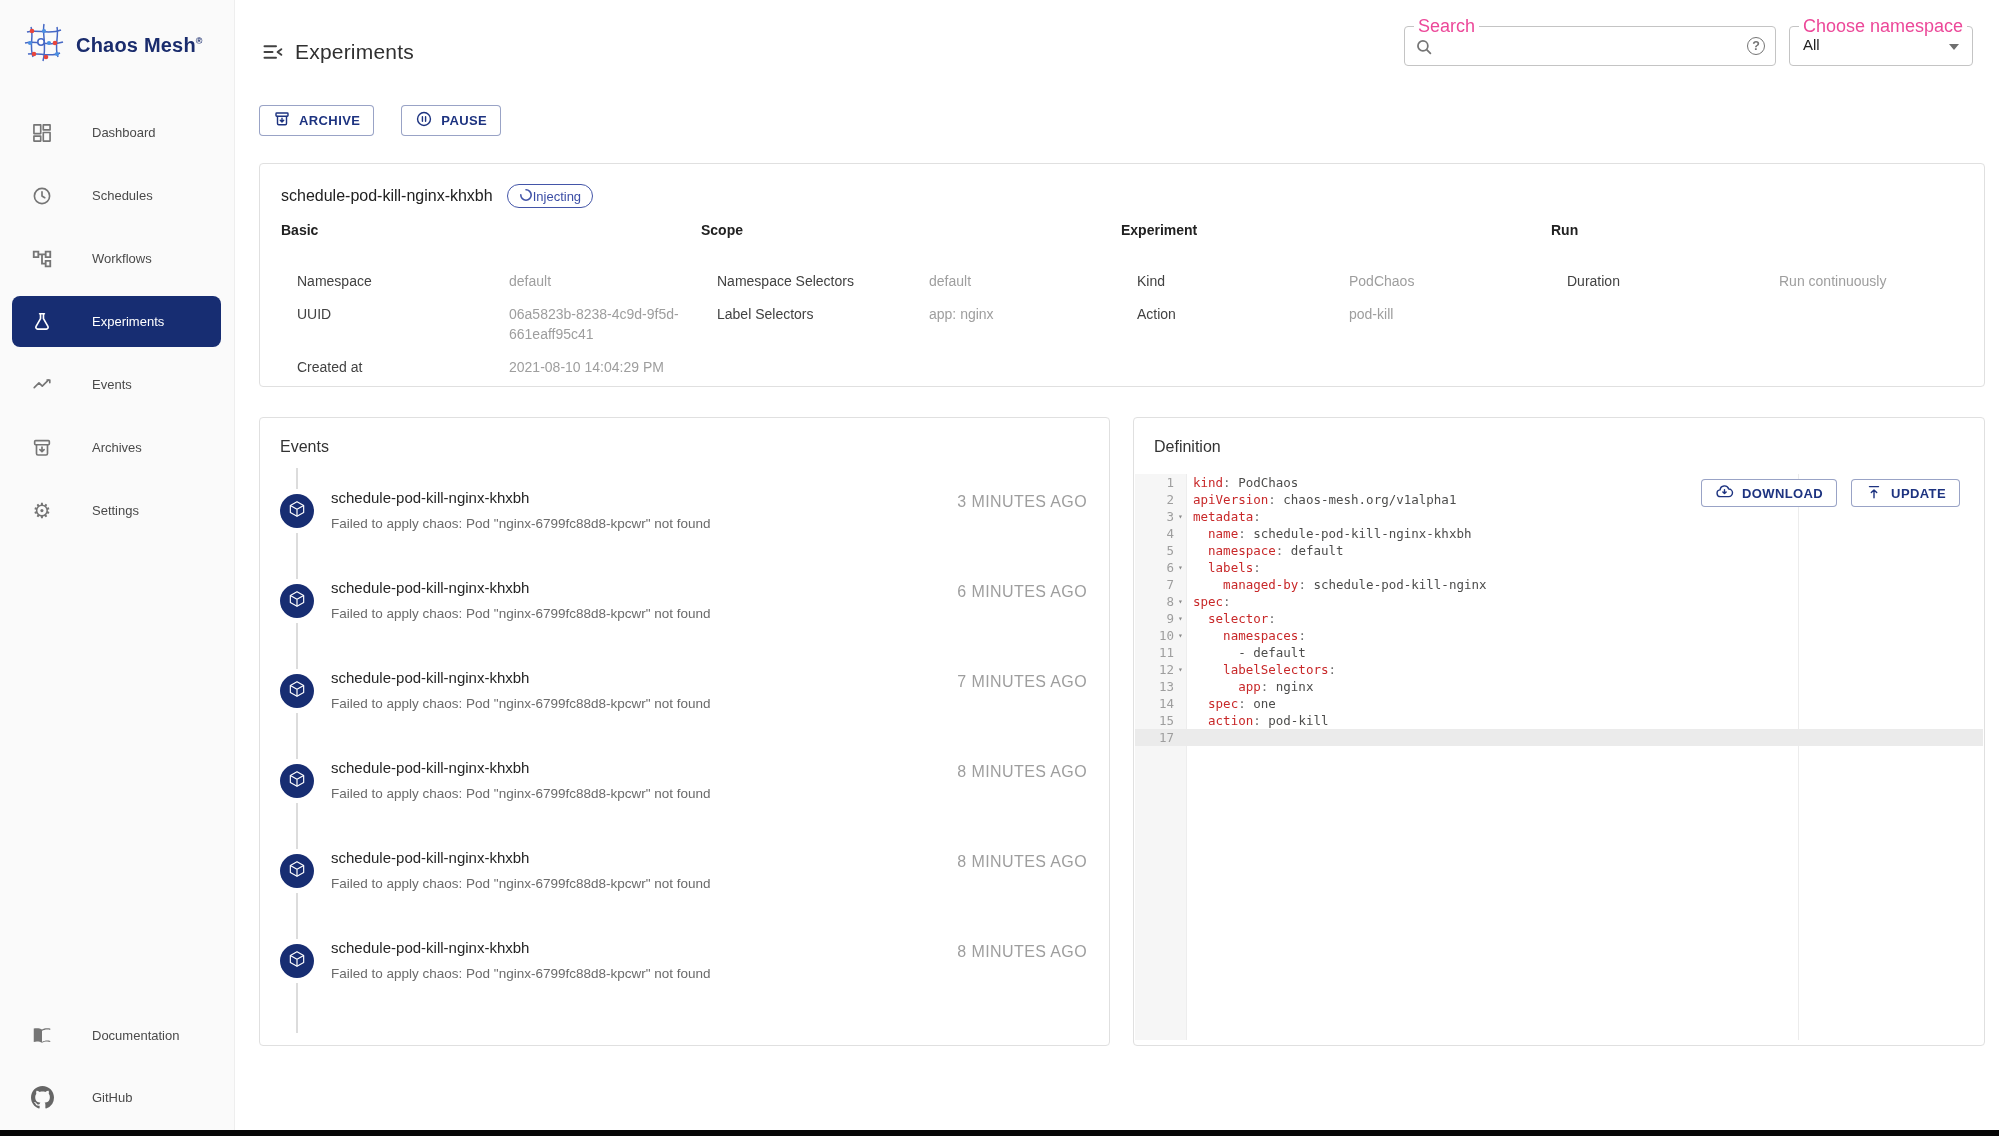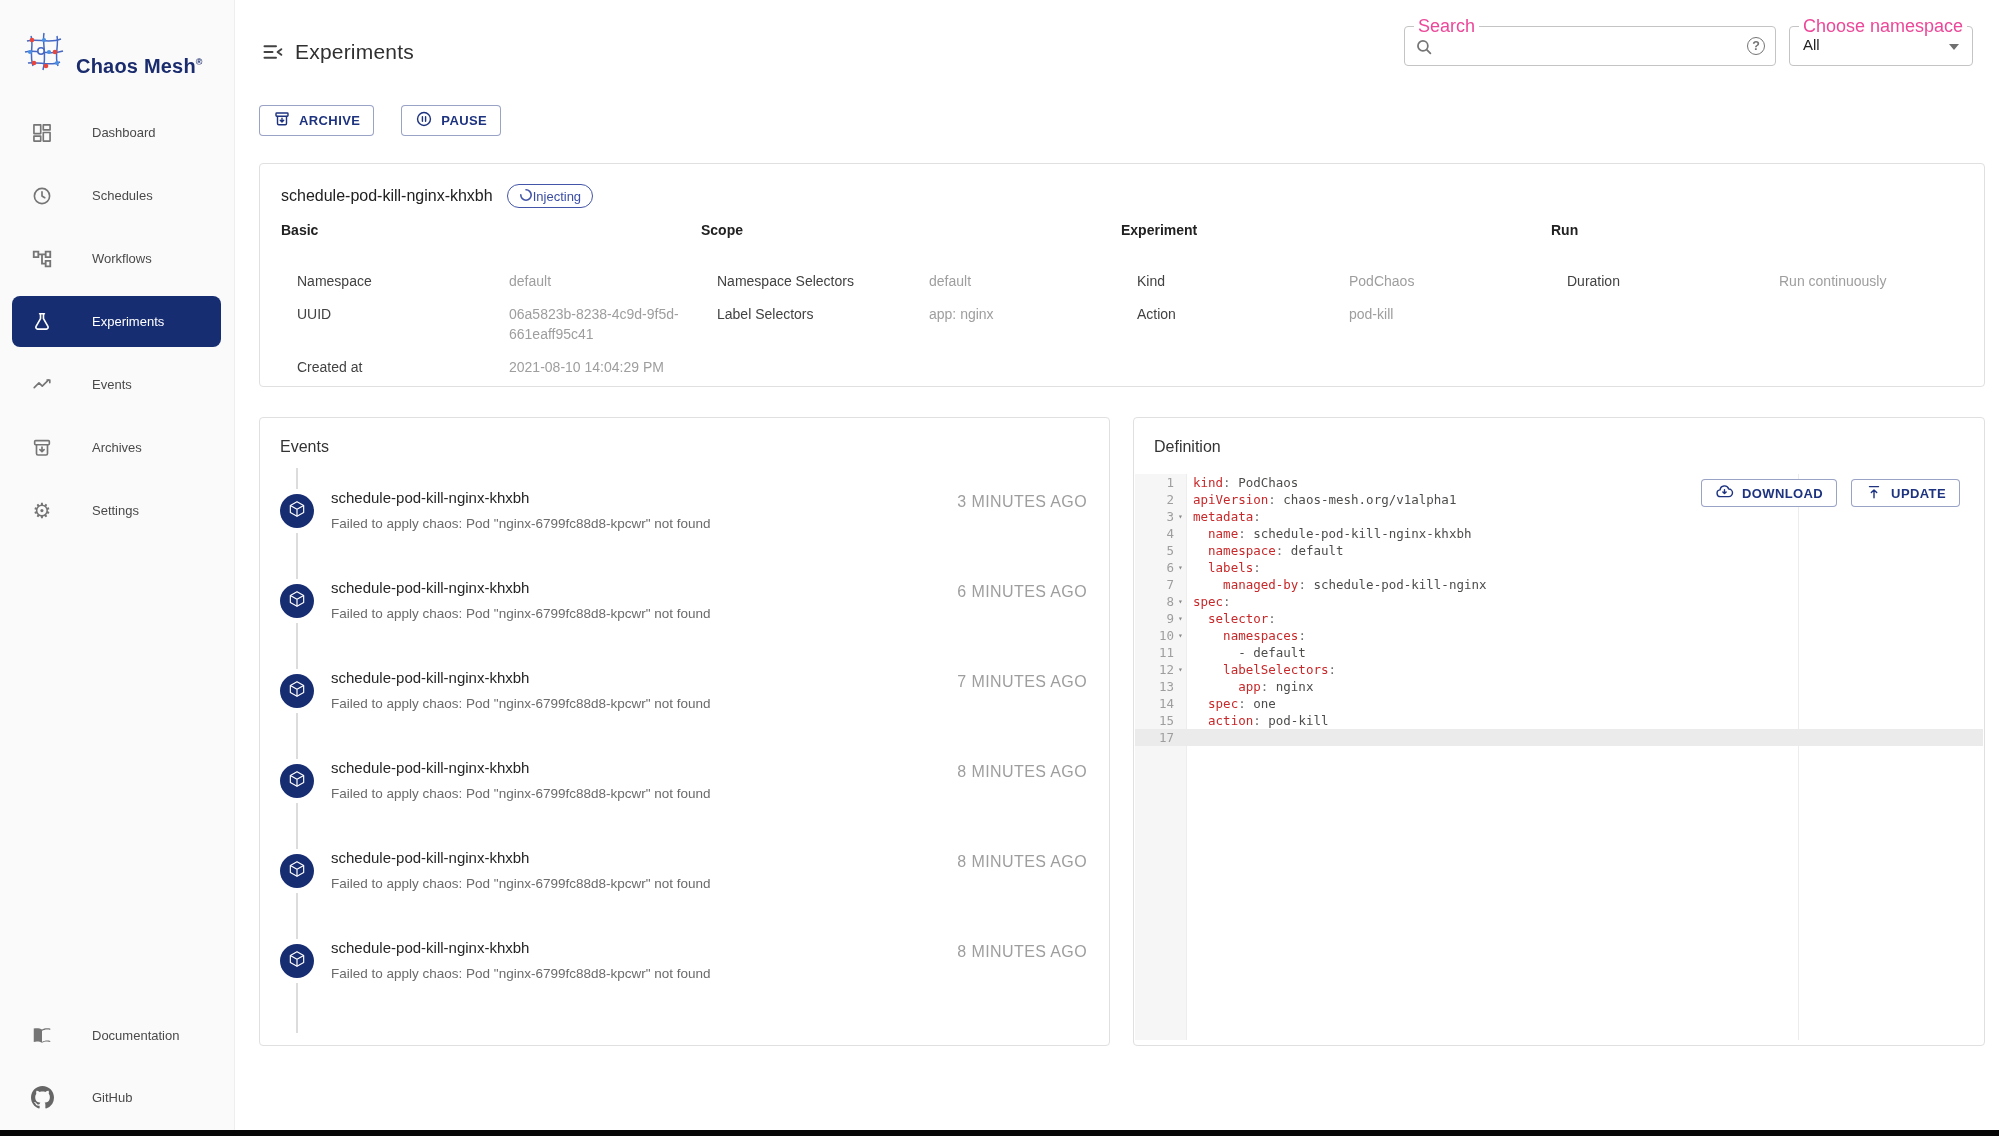--- a/index.html
+++ b/index.html
@@ -1,21 +1,21 @@
 <!DOCTYPE html>
 <html><head>
 <meta charset="utf-8">
 <style>
   * { margin:0; padding:0; box-sizing:border-box; }
   html,body { width:1999px; height:1142px; background:#fff; font-family:"Liberation Sans","DejaVu Sans",sans-serif; overflow:hidden; }
   .app { position:relative; width:1999px; height:1136px; }
 
   
   .sidebar { position:absolute; left:0; top:0; width:235px; height:1136px; background:#fafafa; border-right:1px solid #eeeeee; }
-  .logo { position:absolute; left:22px; top:30px; display:flex; align-items:flex-end; gap:10px; }
+  .logo { position:absolute; left:22px; top:21px; display:flex; align-items:center; gap:10px; }
   .logo-text { font-size:20px; font-weight:700; color:#1a2c6d; letter-spacing:.2px; }
   .logo-text sup { font-size:9px; font-weight:700; }
   .nav { position:absolute; left:0; top:101px; width:100%; }
   .nav-item { position:relative; height:63px; display:flex; align-items:center; cursor:pointer; }
   .nav-icon { position:absolute; left:30px; width:24px; height:24px; display:flex; align-items:center; justify-content:center; color:#757575; }
   .nav-label { position:absolute; left:92px; font-size:13px; color:#4a4a4a; }
   .nav-item.active { height:63px; }
   .nav-item.active::before { content:""; position:absolute; left:12px; right:13px; top:6px; bottom:6px; background:#172d72; border-radius:8px; }
   .nav-item.active .nav-icon, .nav-item.active .nav-label { z-index:1; color:#fff; }
   .nav-footer { position:absolute; left:0; bottom:8px; width:100%; }

